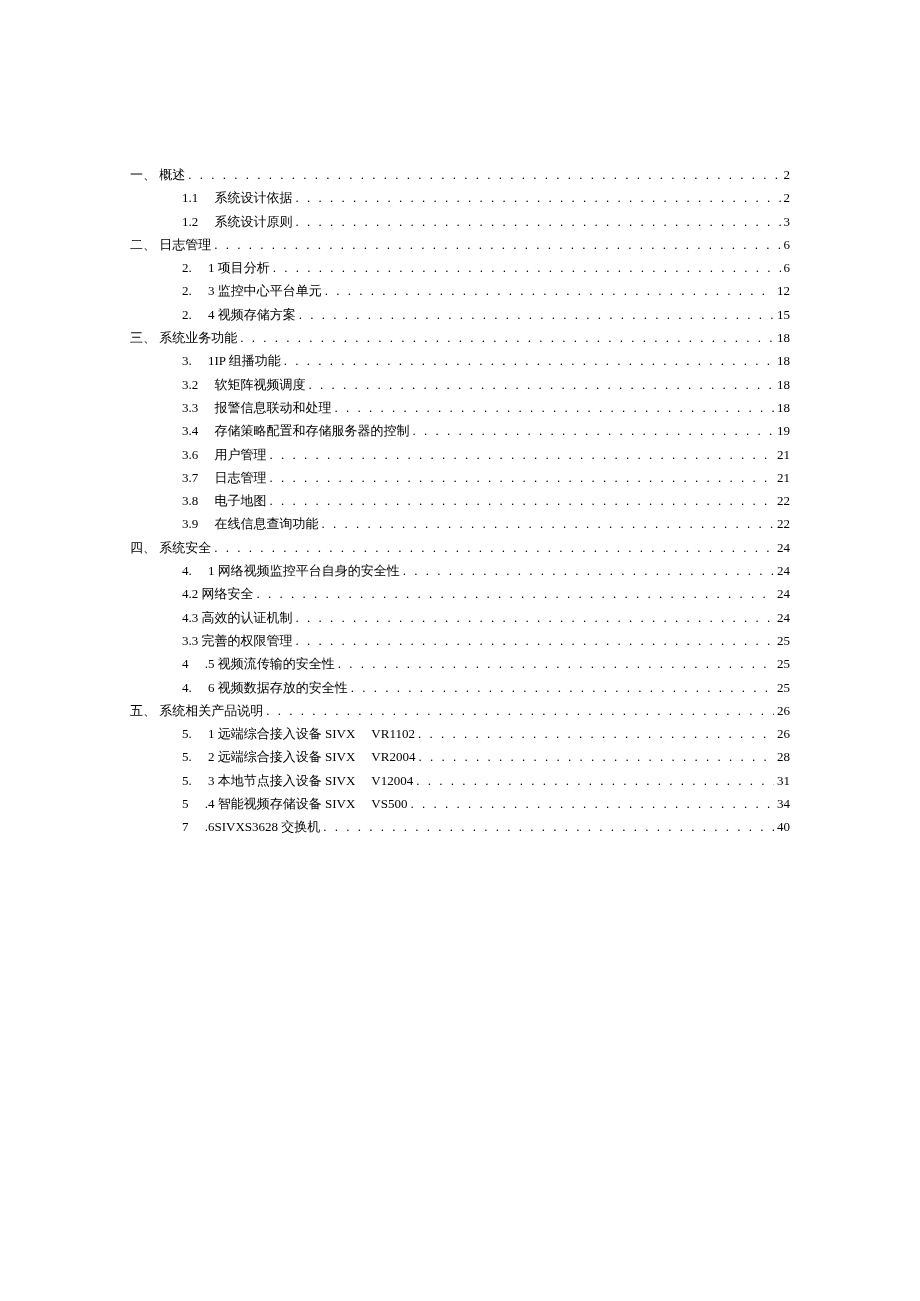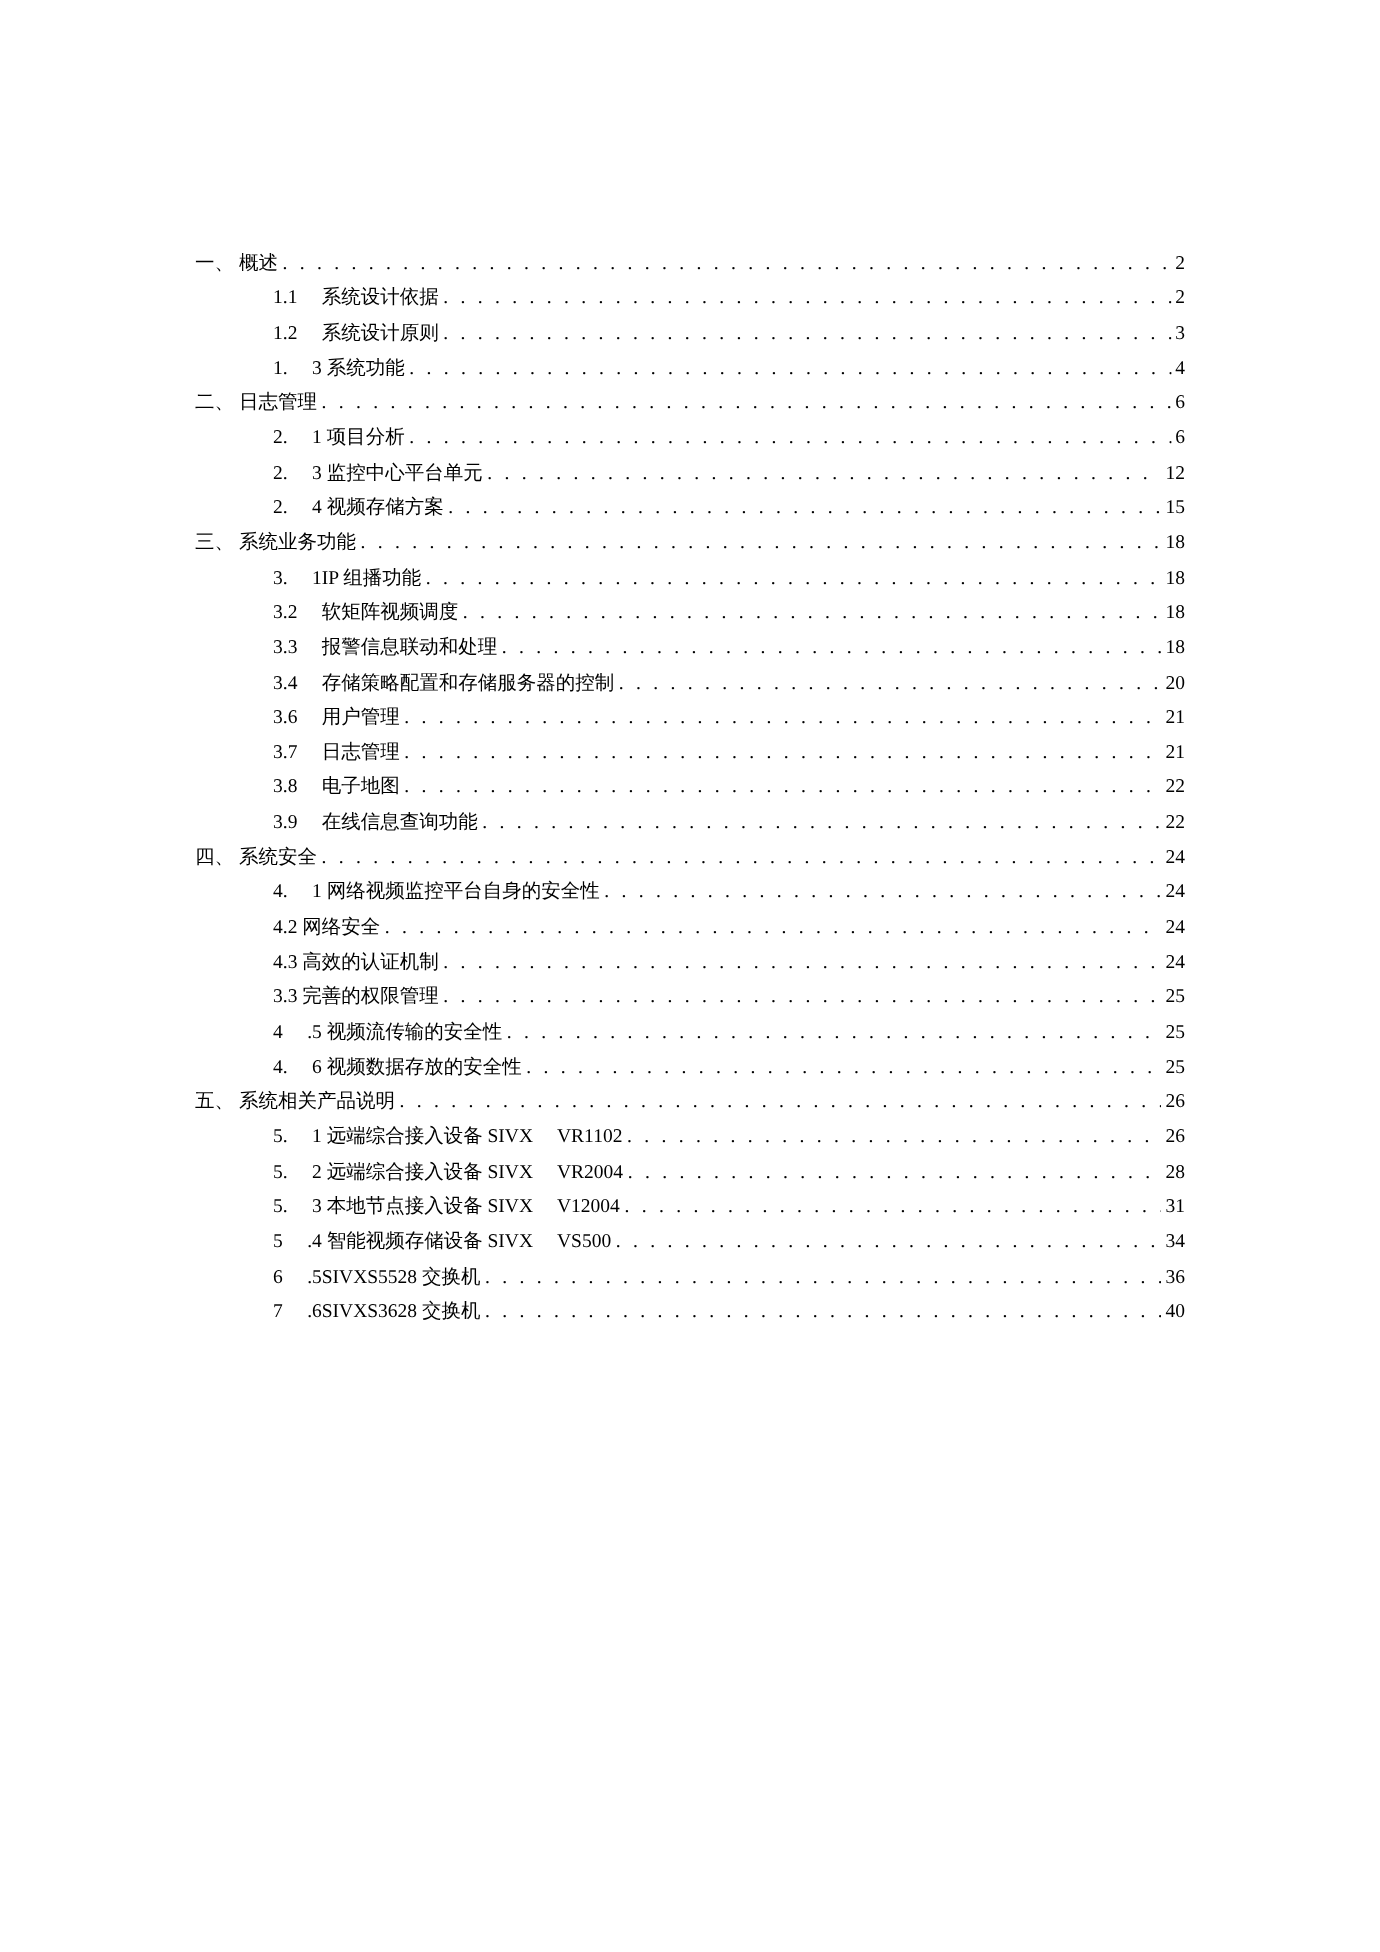--- a/index.html
+++ b/index.html
@@ -46,25 +46,20 @@
     <div class="toc-entry lvl1">
       <span class="toc-label">1.1　 系统设计依据</span>
       <span class="toc-dots"></span>
       <span class="toc-page">2</span>
     </div>
     <div class="toc-entry lvl1">
       <span class="toc-label">1.2　 系统设计原则</span>
       <span class="toc-dots"></span>
       <span class="toc-page">3</span>
     </div>
-    <div class="toc-entry lvl1">
-      <span class="toc-label">1.　 3 系统功能</span>
-      <span class="toc-dots"></span>
-      <span class="toc-page">4</span>
-    </div>
     <div class="toc-entry lvl0">
       <span class="toc-label">二、 日志管理</span>
       <span class="toc-dots"></span>
       <span class="toc-page">6</span>
     </div>
     <div class="toc-entry lvl1">
       <span class="toc-label">2.　 1 项目分析</span>
       <span class="toc-dots"></span>
       <span class="toc-page">6</span>
     </div>
@@ -94,21 +89,21 @@
       <span class="toc-page">18</span>
     </div>
     <div class="toc-entry lvl1">
       <span class="toc-label">3.3　 报警信息联动和处理</span>
       <span class="toc-dots"></span>
       <span class="toc-page">18</span>
     </div>
     <div class="toc-entry lvl1">
       <span class="toc-label">3.4　 存储策略配置和存储服务器的控制</span>
       <span class="toc-dots"></span>
-      <span class="toc-page">20</span>
+      <span class="toc-page">19</span>
     </div>
     <div class="toc-entry lvl1">
       <span class="toc-label">3.6　 用户管理</span>
       <span class="toc-dots"></span>
       <span class="toc-page">21</span>
     </div>
     <div class="toc-entry lvl1">
       <span class="toc-label">3.7　 日志管理</span>
       <span class="toc-dots"></span>
       <span class="toc-page">21</span>
@@ -177,22 +172,17 @@
       <span class="toc-label">5.　 3 本地节点接入设备 SIVX　 V12004</span>
       <span class="toc-dots"></span>
       <span class="toc-page">31</span>
     </div>
     <div class="toc-entry lvl1">
       <span class="toc-label">5　 .4 智能视频存储设备 SIVX　 VS500</span>
       <span class="toc-dots"></span>
       <span class="toc-page">34</span>
     </div>
     <div class="toc-entry lvl1">
-      <span class="toc-label">6　 .5SIVXS5528 交换机</span>
-      <span class="toc-dots"></span>
-      <span class="toc-page">36</span>
-    </div>
-    <div class="toc-entry lvl1">
       <span class="toc-label">7　 .6SIVXS3628 交换机</span>
       <span class="toc-dots"></span>
       <span class="toc-page">40</span>
     </div>
   </div>
 
 </body></html>

